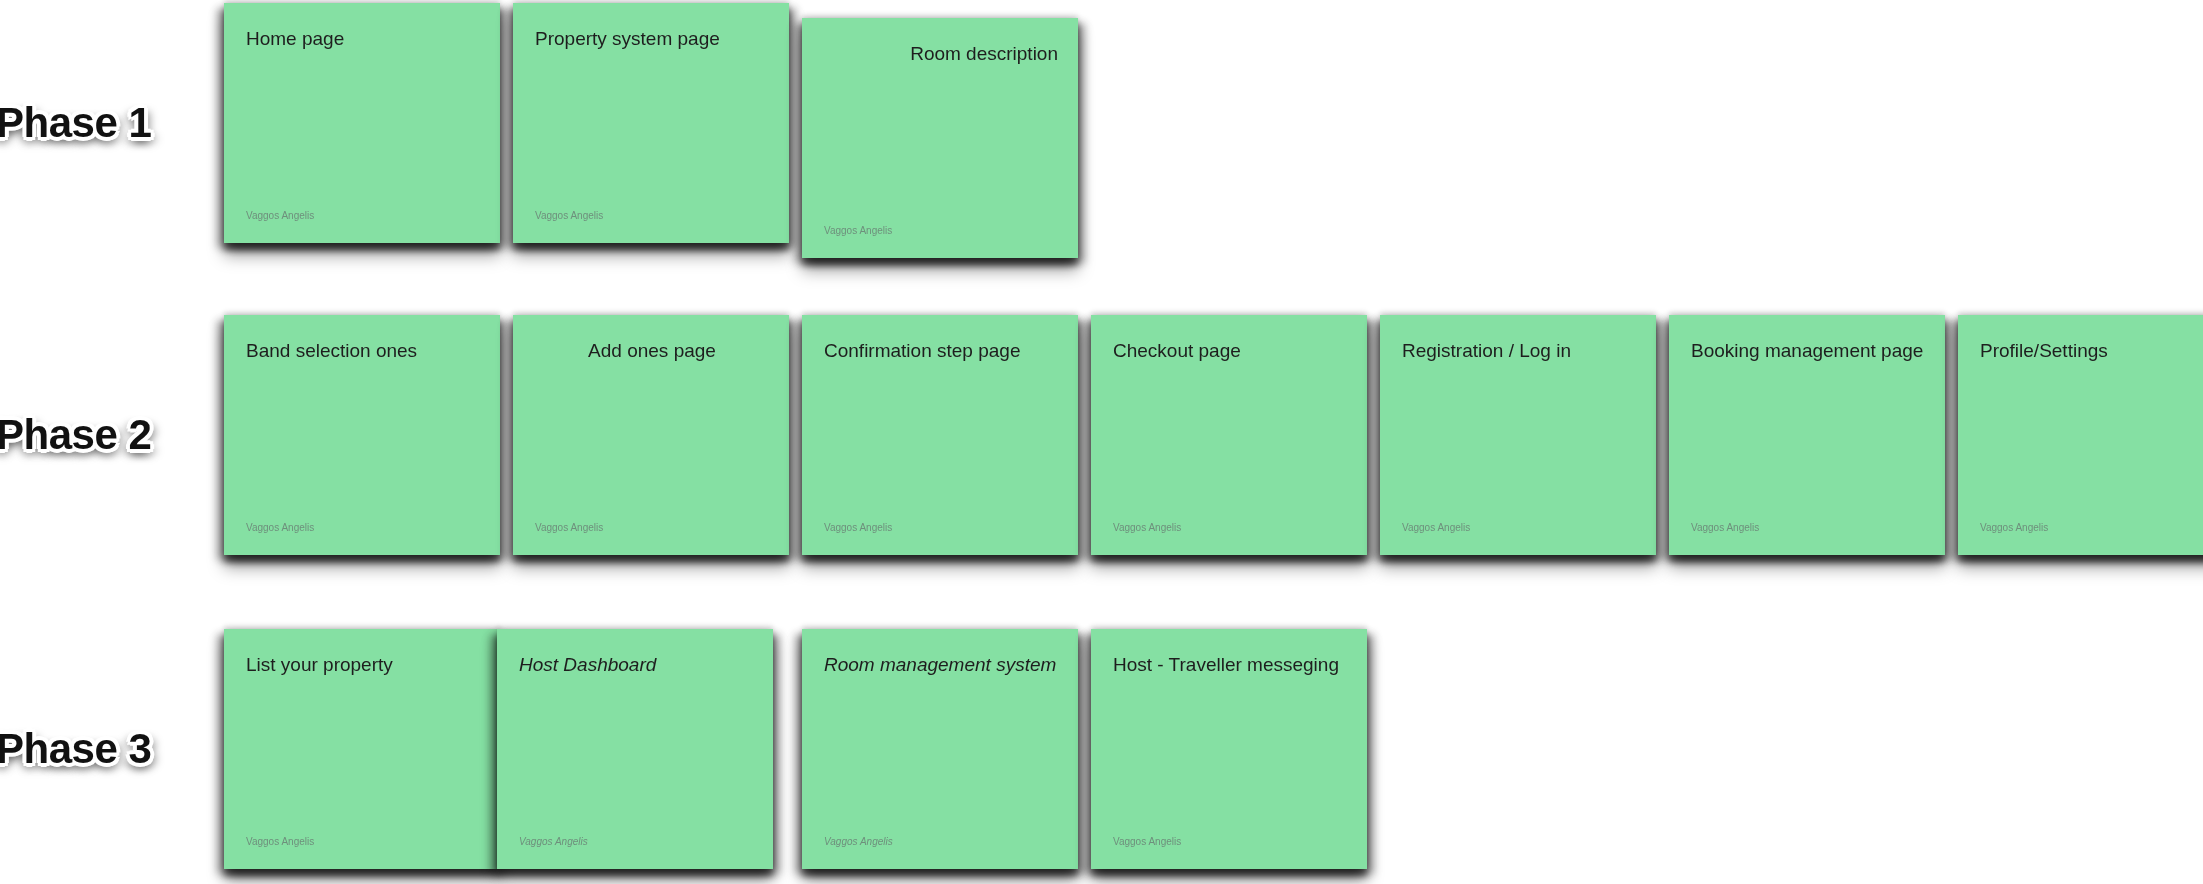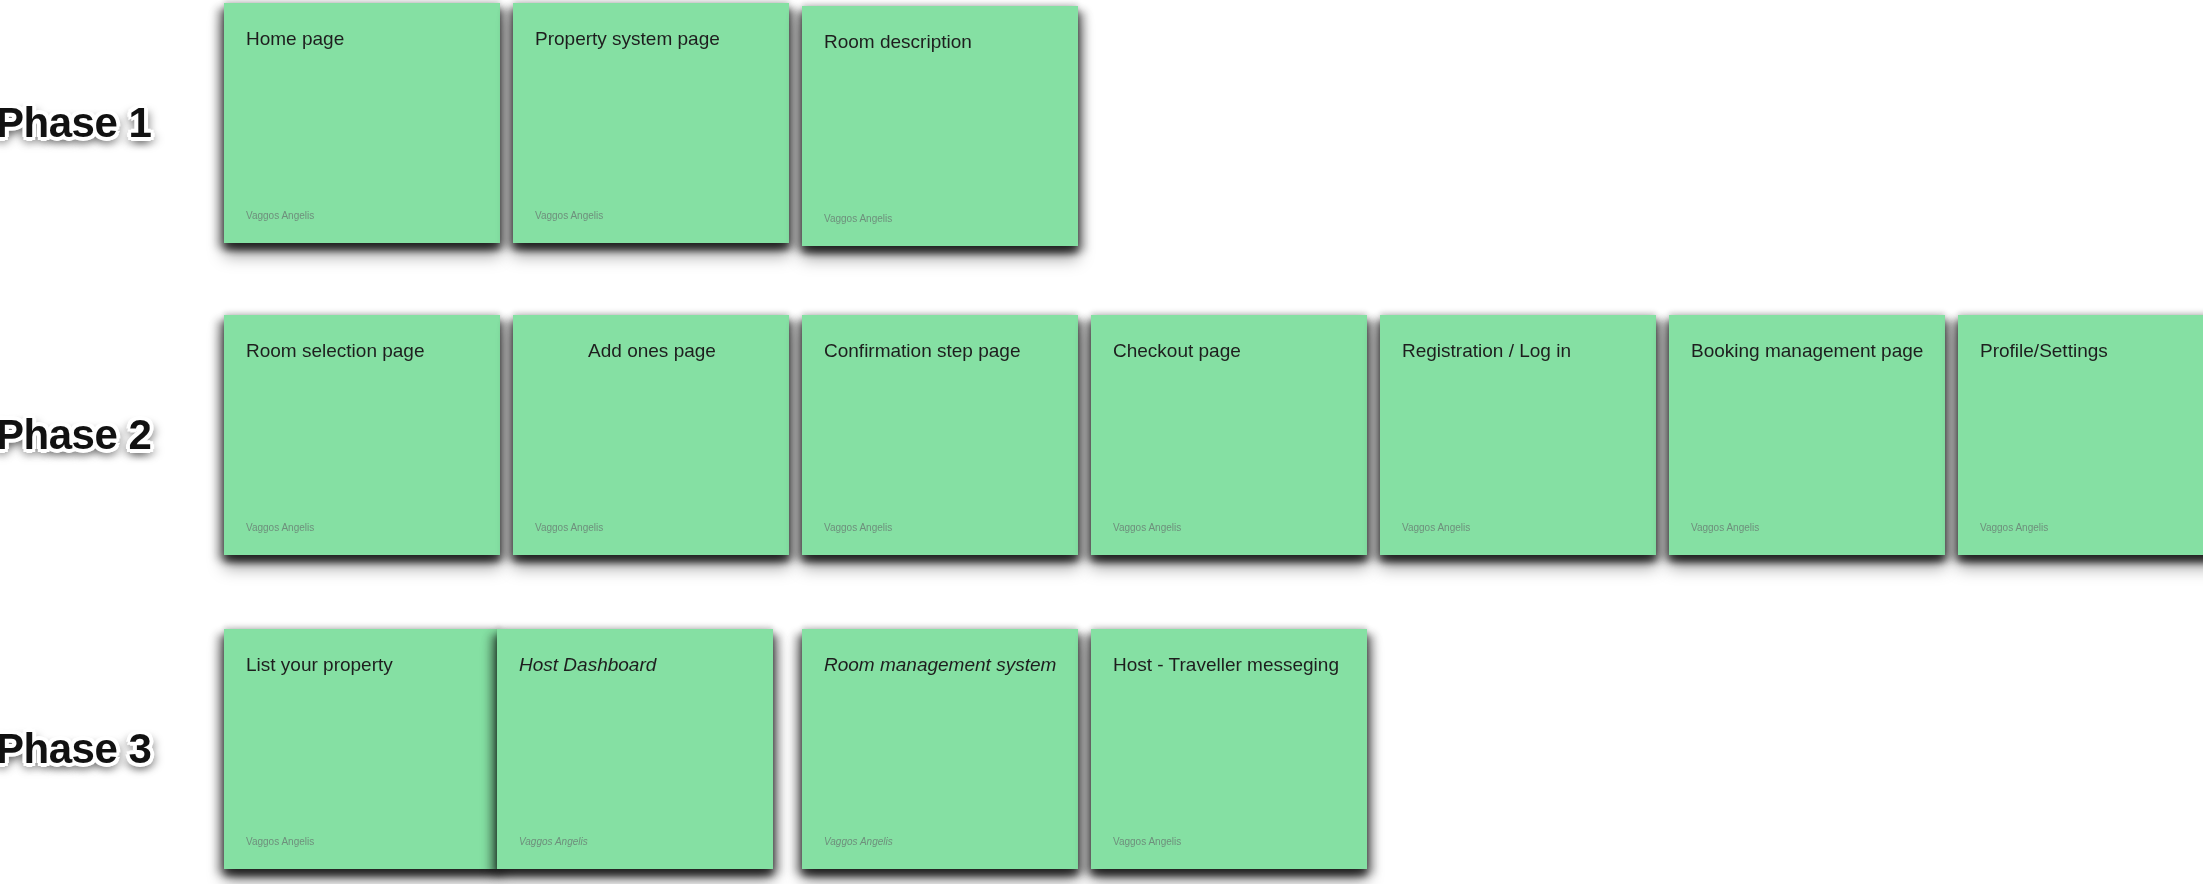--- a/index.html
+++ b/index.html
@@ -81,27 +81,27 @@
 <div id="board">
     <div class="phase-label" style="top: 123px;">Phase 1</div>
     <div class="sticky" style="left: 224px; top: 3px;">
       <div class="sticky-title">Home page</div>
       <div class="sticky-author">Vaggos Angelis</div>
     </div>
     <div class="sticky" style="left: 513px; top: 3px;">
       <div class="sticky-title">Property system page</div>
       <div class="sticky-author">Vaggos Angelis</div>
     </div>
-    <div class="sticky" style="left: 802px; top: 6px;">
+    <div class="sticky" style="left: 802px; top: 18px; text-align: right;">
       <div class="sticky-title">Room description</div>
       <div class="sticky-author">Vaggos Angelis</div>
     </div>
     <div class="phase-label" style="top: 435px;">Phase 2</div>
     <div class="sticky" style="left: 224px; top: 315px;">
-      <div class="sticky-title">Room selection page</div>
+      <div class="sticky-title">Band selection ones</div>
       <div class="sticky-author">Vaggos Angelis</div>
     </div>
     <div class="sticky" style="left: 513px; top: 315px; text-align: center;">
       <div class="sticky-title">Add ones page</div>
       <div class="sticky-author">Vaggos Angelis</div>
     </div>
     <div class="sticky" style="left: 802px; top: 315px;">
       <div class="sticky-title">Confirmation step page</div>
       <div class="sticky-author">Vaggos Angelis</div>
     </div>

